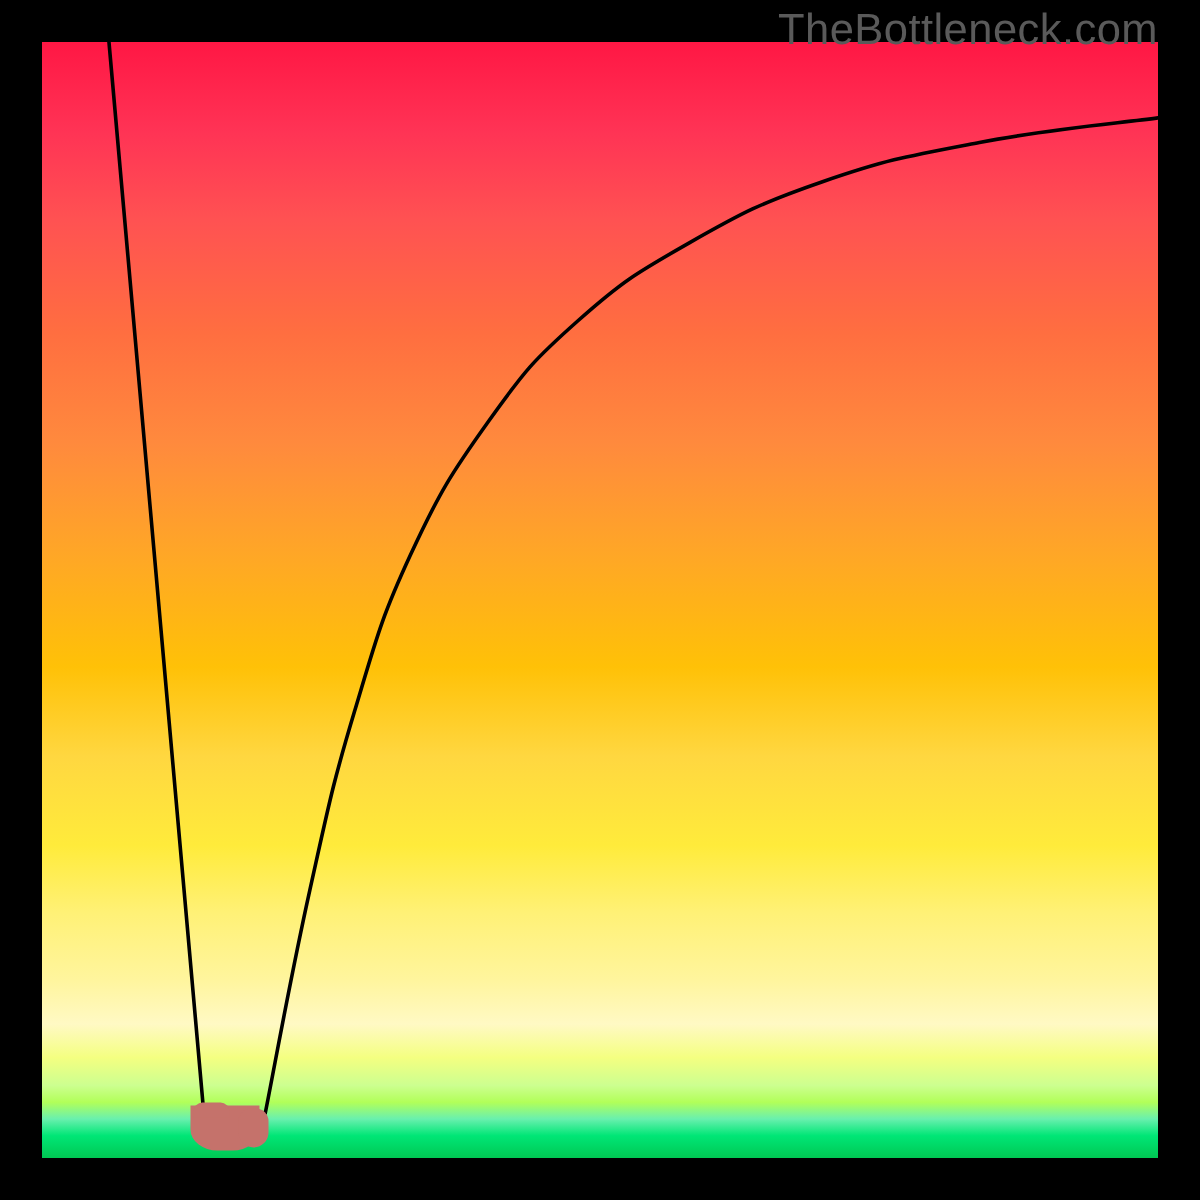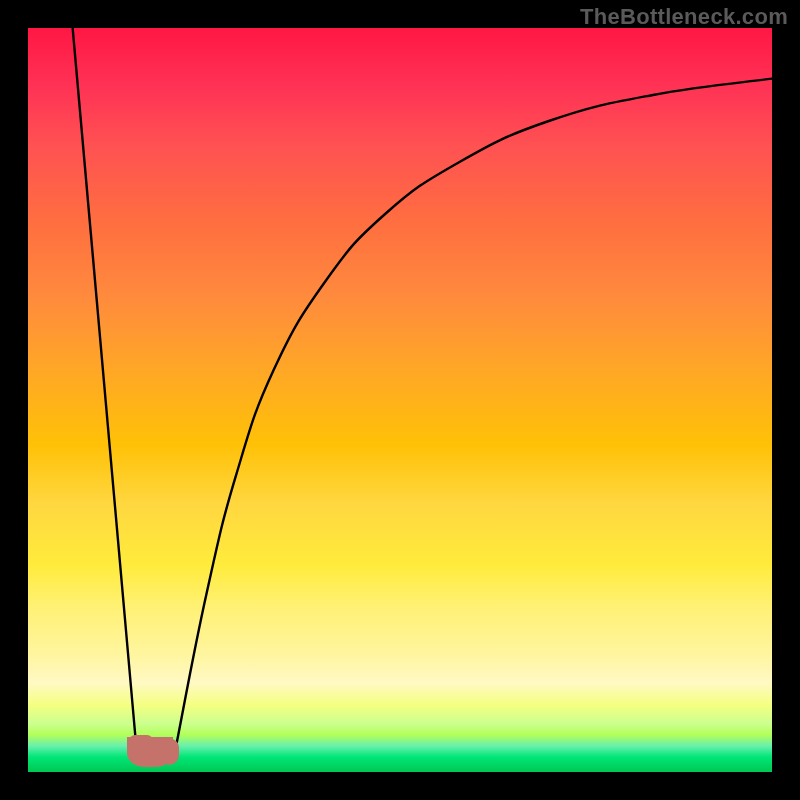--- a/index.html
+++ b/index.html
@@ -7,23 +7,23 @@
       width: 800px;
       height: 800px;
       background: #000;
       position: relative;
       overflow: hidden;
       font-family: Arial, sans-serif;
     }
     .watermark {
       position: absolute;
       top: 4px;
-      right: 12px;
-      font-size: 22px;
-      font-weight: 700;
+      right: 28px;
+      font-size: 29px;
+      font-weight: 400;
       color: #5a5a5a;
       z-index: 10;
       letter-spacing: 0.3px;
     }
     .plot-area {
       position: absolute;
       left: 28px;
       top: 28px;
       width: 744px;
       height: 744px;

